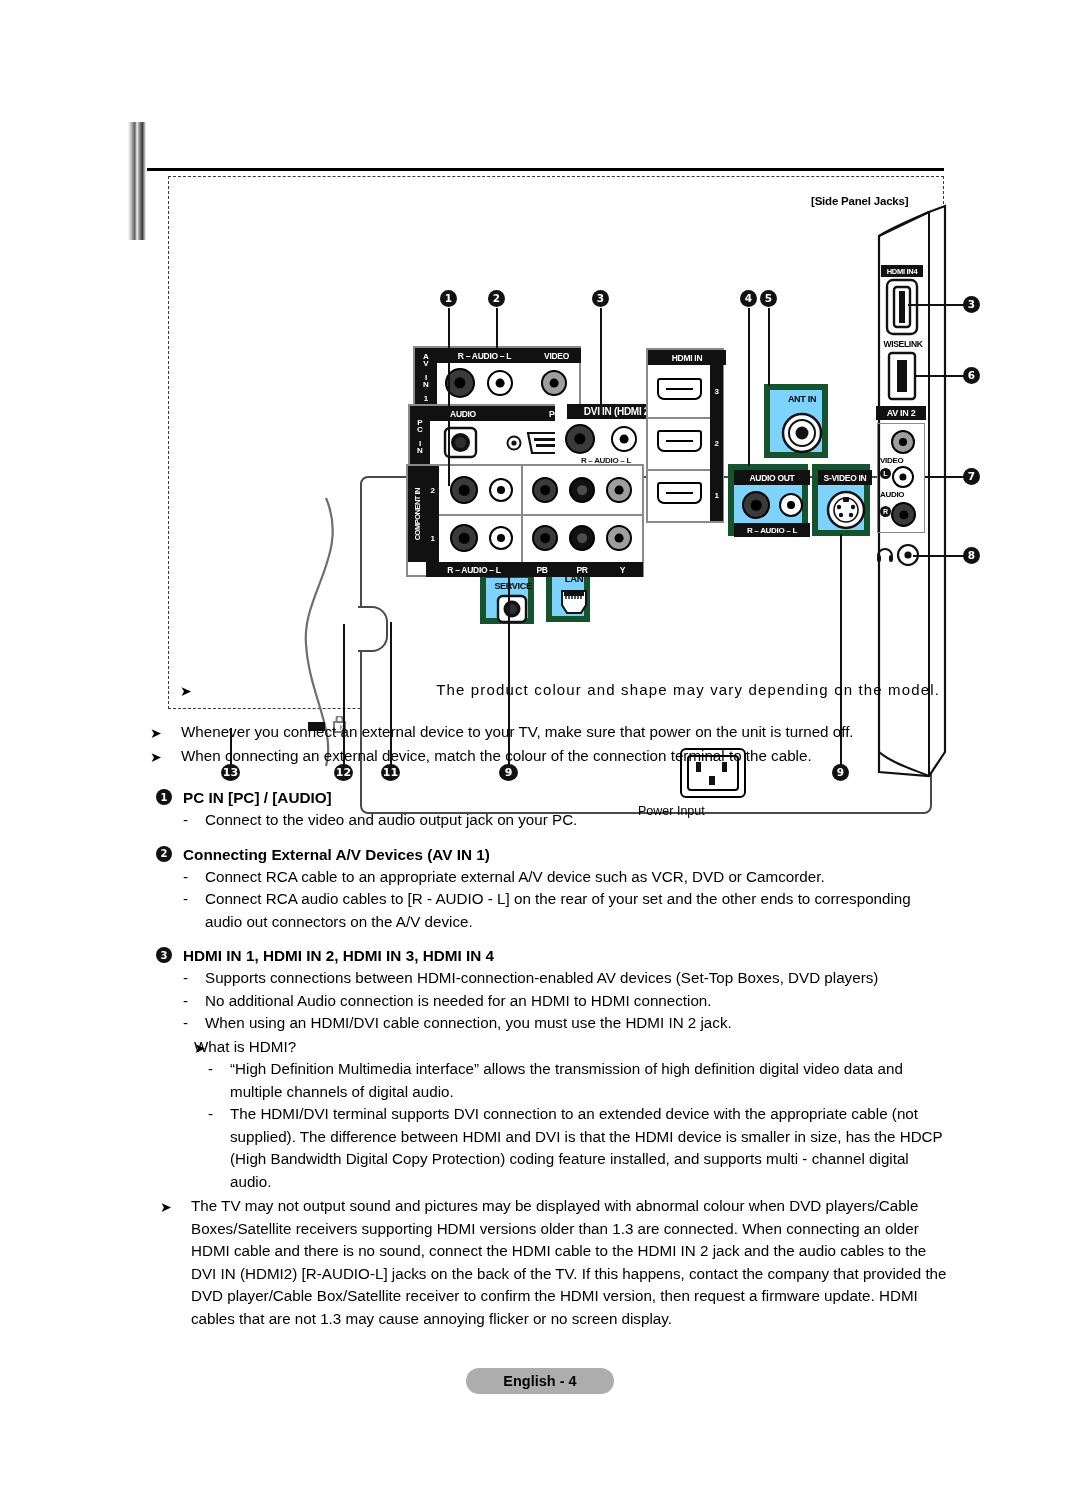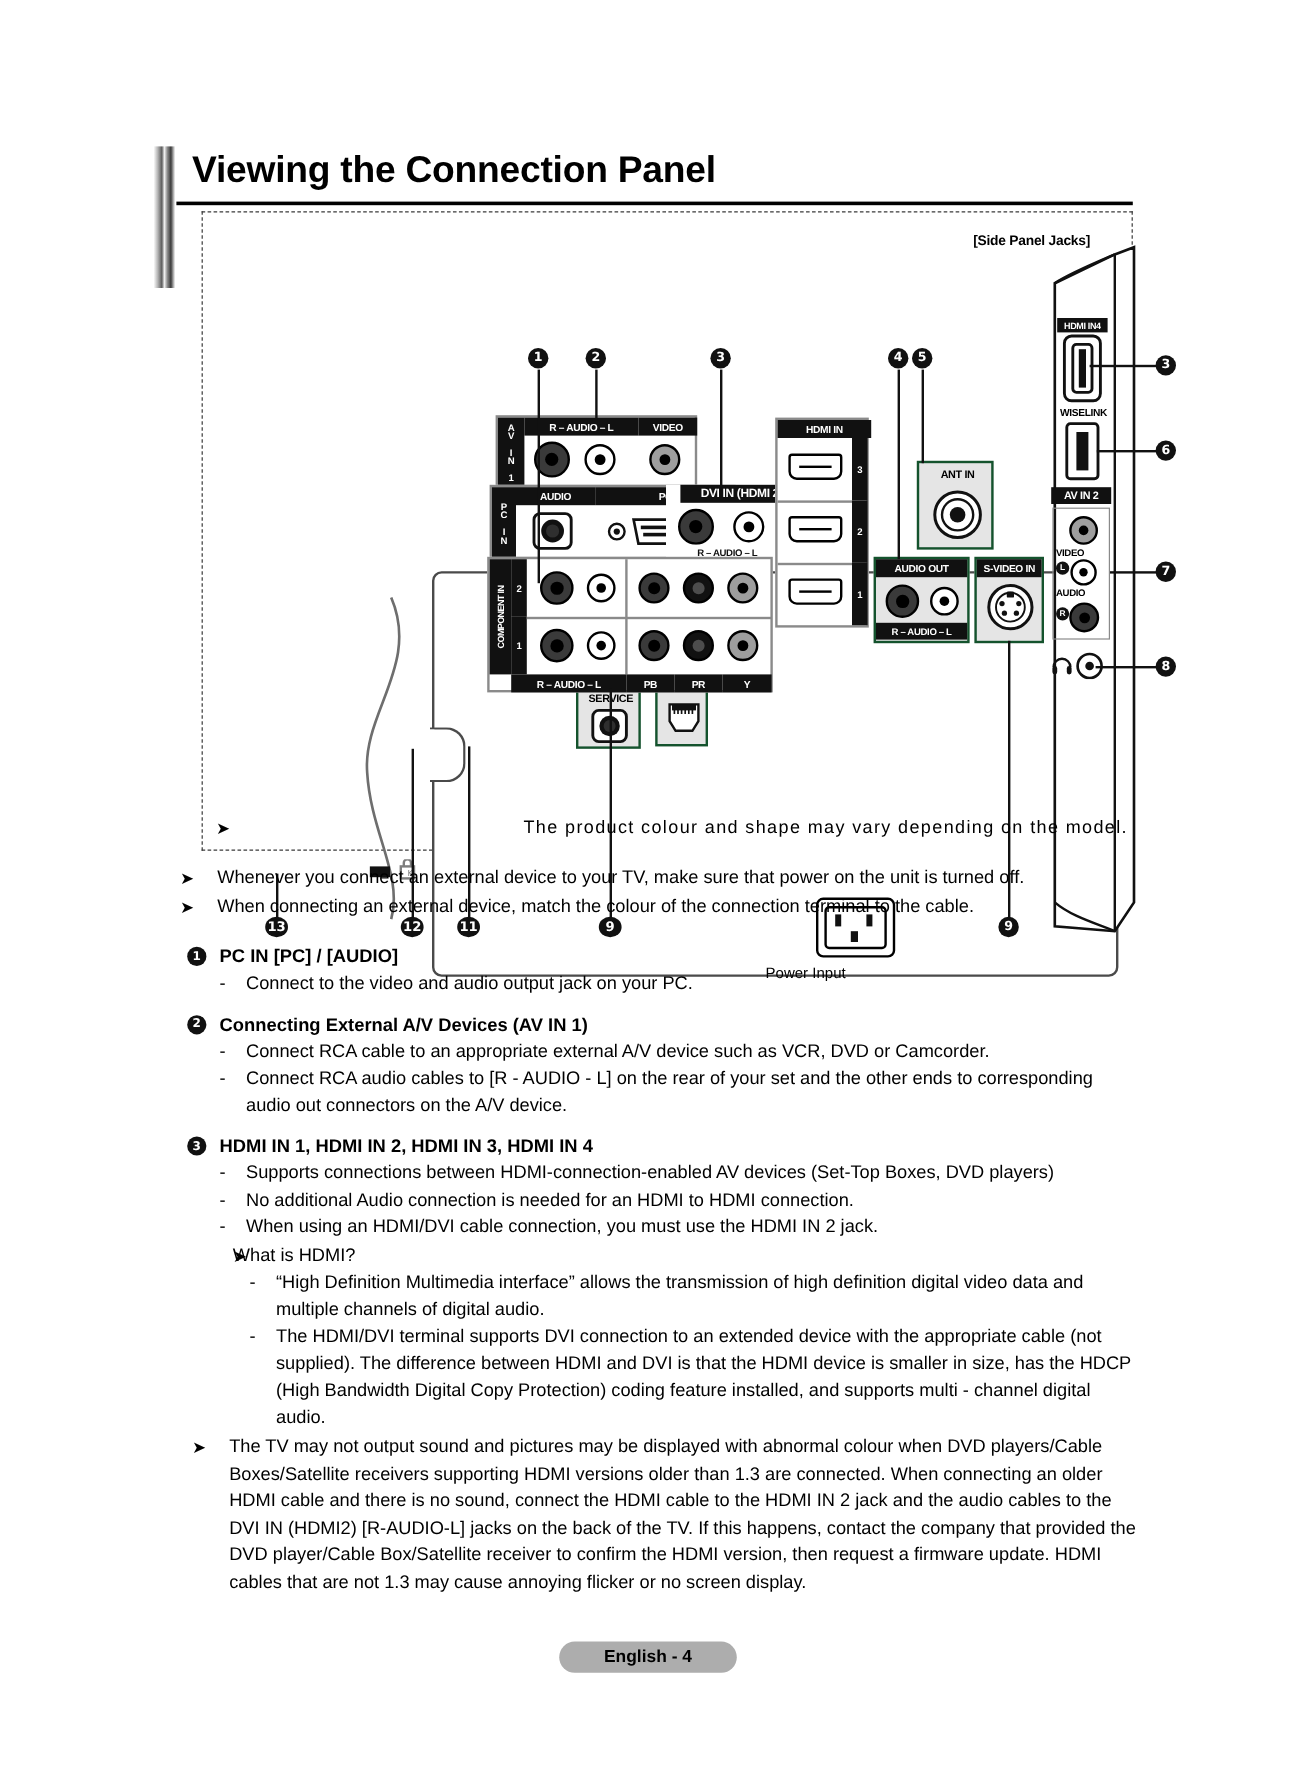--- a/index.html
+++ b/index.html
@@ -35,21 +35,21 @@
   .tv-notch{position:absolute;left:190px;top:430px;width:30px;height:46px;
     border:2px solid #4a4a4a;border-left:none;border-radius:0 16px 16px 0;background:#fff;box-sizing:border-box;}
   .tv-notch-mask{position:absolute;left:186px;top:432px;width:8px;height:42px;background:#fff;}
 
   .curve{position:absolute;left:128px;top:318px;}
   .lockicon{position:absolute;left:140px;top:540px;}
 
   
   .blk{position:absolute;background:#111;color:#fff;font-weight:bold;text-align:center;
     letter-spacing:-.3px;display:flex;align-items:center;justify-content:center;}
-  .wht{position:absolute;background:#e5e5e5;border:2px solid #14532d;box-sizing:border-box;}
+  .wht{position:absolute;background:#7dd3fc;border:6px solid #14532d;box-sizing:border-box;}
   .lbl{position:absolute;font-size:8.5px;font-weight:bold;letter-spacing:-.3px;text-align:center;}
 
   
   .rca{position:absolute;border-radius:50%;box-sizing:border-box;}
   .rca.r{background:#3a3a3a;border:2px solid #000;}
   .rca.r::after{content:"";position:absolute;left:50%;top:50%;transform:translate(-50%,-50%);
     width:44%;height:44%;border-radius:50%;background:#000;}
   .rca.w{background:#fff;border:2px solid #000;}
   .rca.w::after{content:"";position:absolute;left:50%;top:50%;transform:translate(-50%,-50%);
     width:40%;height:40%;border-radius:50%;background:#000;}
@@ -105,21 +105,20 @@
     border-radius:13px;display:flex;align-items:center;justify-content:center;
     font-size:14.5px;font-weight:bold;margin-top:16px;}
   .arwglyph{font-family:"DejaVu Sans",sans-serif;font-size:14px;font-weight:bold;}
 </style>
 </head>
 <body>
 
 <div class="page">
 
   <div class="title-bar"></div>
-  <div class="page-title">Viewing the Connection Panel</div>
   <div class="title-rule"></div>
 
   <div class="notebox"></div>
   <div class="side-panel-tag">[Side Panel Jacks]</div>
 
   <div class="diagram">
 
     <svg class="curve" width="64" height="280">
       <path d="M30 4 C 54 60, 6 100, 10 150 C 13 200, 40 236, 30 272" fill="none" stroke="#6e6e6e" stroke-width="2.2"></path>
     </svg>

